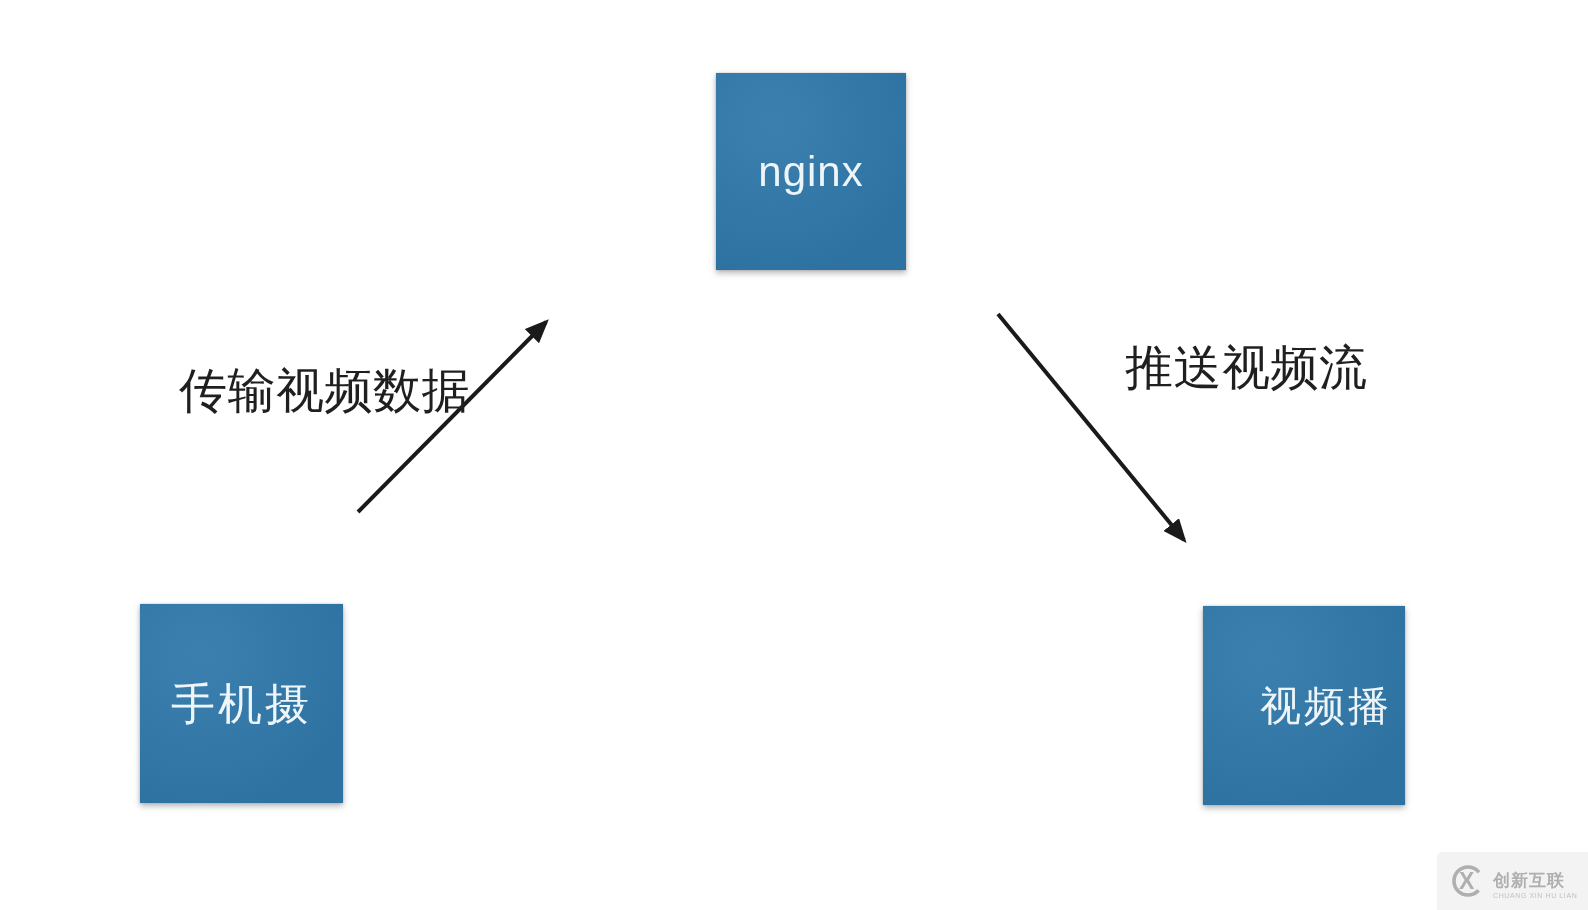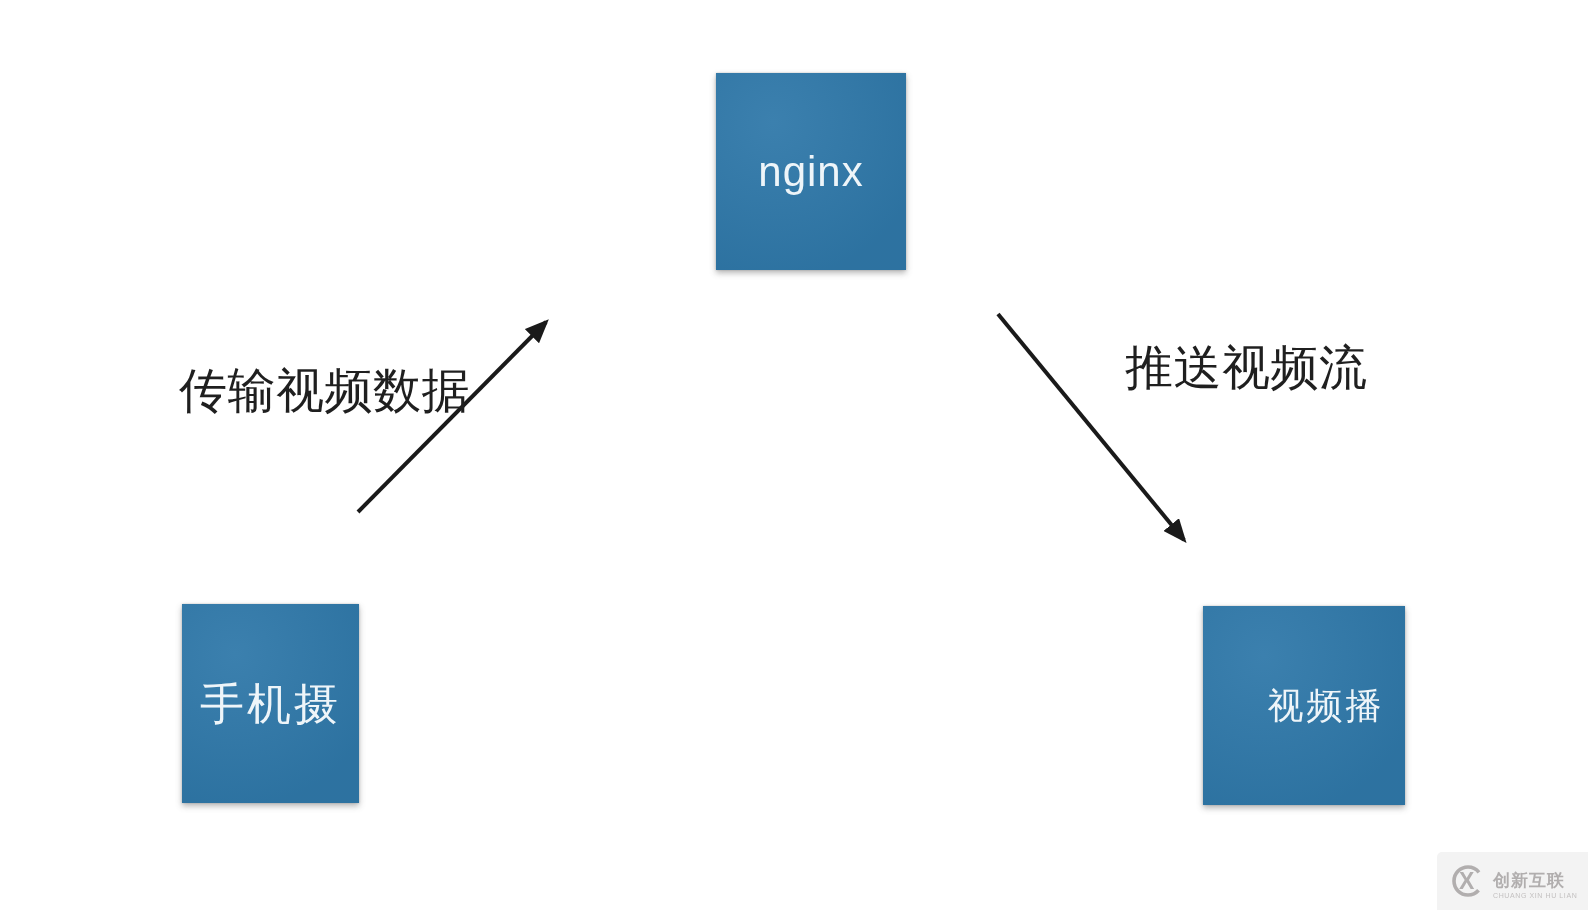--- a/index.html
+++ b/index.html
@@ -46,29 +46,28 @@
     justify-content:center;
     text-align:right;
     box-shadow:0 3px 6px rgba(90,90,90,0.45), 0 0 2px rgba(120,120,120,0.35);
   }
   .node-nginx{
     left:716px;top:73px;width:190px;height:197px;
     font-size:42px;
     letter-spacing:1px;
   }
   .node-camera{
-    left:140px;top:604px;width:177px;height:199px;
+    left:140px;top:604px;width:203px;height:199px;
     font-size:44px;
     line-height:62px;
     letter-spacing:3px;
-    margin-left:42px;
   }
   .node-player{
     left:1203px;top:606px;width:202px;height:199px;
-    font-size:36px;
+    font-size:41px;
     line-height:62px;
     letter-spacing:3px;
     padding-left:44px;
   }
   .edge-label{
     position:absolute;
     color:var(--label-text);
     font-size:48px;
     letter-spacing:0.5px;
     white-space:nowrap;

